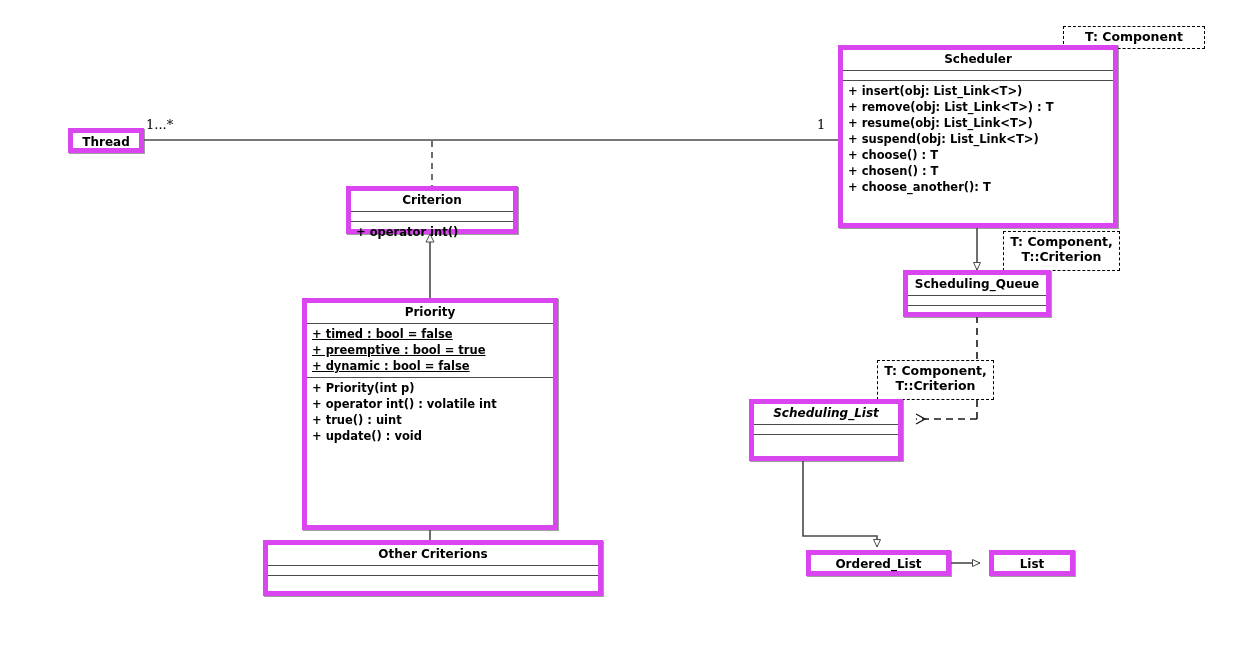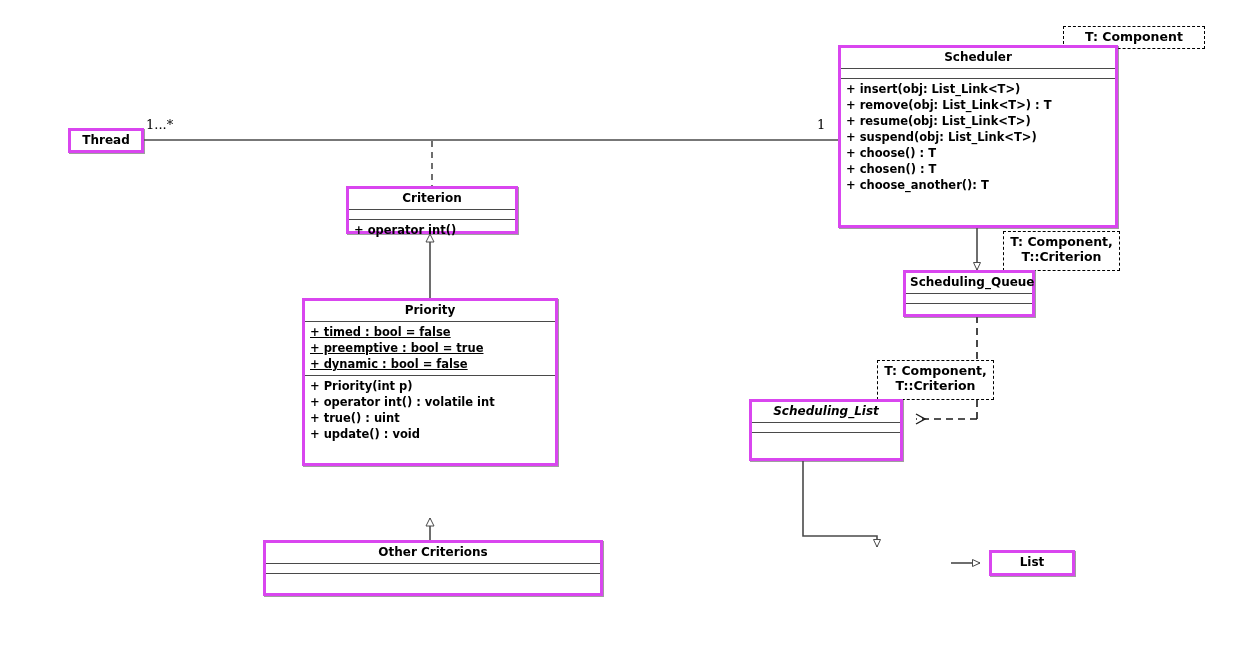--- a/index.html
+++ b/index.html
@@ -20,21 +20,21 @@
     left: 0;
     top: 0;
     width: 1246px;
     height: 646px;
     pointer-events: none;
   }
   
   .uml-class {
     position: absolute;
     box-sizing: border-box;
-    border: 3px solid #d946ef;
+    border: 5px solid #d946ef;
     background: #ffffff;
     box-shadow: 1px 1px 0 rgba(80,80,80,0.55);
   }
   .uml-name {
     text-align: center;
     font-weight: bold;
     font-size: 12px;
     color: #000;
     padding: 3px 4px 4px 4px;
     line-height: 13px;
@@ -174,51 +174,54 @@
   </div>
 
   <div class="uml-class" style="left:346px; top:186px; width:172px; height:48px;">
     <div class="uml-name">Criterion</div>
     <div class="uml-sep uml-compartment empty"></div>
     <div class="uml-sep uml-compartment">
       <div class="uml-member">+ operator int()</div>
     </div>
   </div>
 
-  <div class="uml-class" style="left:302px; top:298px; width:256px; height:168px;">
+  <div class="uml-class" style="left:302px; top:298px; width:256px; height:232px;">
     <div class="uml-name">Priority</div>
     <div class="uml-sep uml-compartment">
       <div class="uml-member static">+ timed  : bool = false</div>
       <div class="uml-member static">+ preemptive : bool = true</div>
       <div class="uml-member static">+ dynamic : bool = false</div>
     </div>
     <div class="uml-sep uml-compartment">
       <div class="uml-member">+ Priority(int p)</div>
       <div class="uml-member">+ operator int() : volatile int</div>
       <div class="uml-member">+ true() : uint</div>
       <div class="uml-member">+ update() : void</div>
     </div>
   </div>
 
   <div class="uml-class" style="left:263px; top:540px; width:340px; height:56px;">
     <div class="uml-name">Other Criterions</div>
     <div class="uml-sep uml-compartment empty"></div>
     <div class="uml-sep uml-compartment empty"></div>
   </div>
 
-  <div class="uml-class" style="left:903px; top:270px; width:132px; height:47px;">
+  <div class="uml-class" style="left:903px; top:270px; width:148px; height:47px;">
     <div class="uml-name">Scheduling_Queue</div>
     <div class="uml-sep uml-compartment empty"></div>
     <div class="uml-sep uml-compartment empty"></div>
   </div>
 
   <div class="uml-class" style="left:749px; top:399px; width:154px; height:62px;font-style:italic;">
     <div class="uml-name">Scheduling_List</div>
     <div class="uml-sep uml-compartment empty"></div>
     <div class="uml-sep uml-compartment empty"></div>
   </div>
 
+  <div class="uml-class" style="left:806px; top:550px; width:145px; height:26px;">
+    <div class="uml-name">Ordered_List</div>
+  </div>
 
   <div class="uml-class" style="left:989px; top:550px; width:86px; height:26px;">
     <div class="uml-name">List</div>
   </div>
 
 </div>
 
 </body></html>

